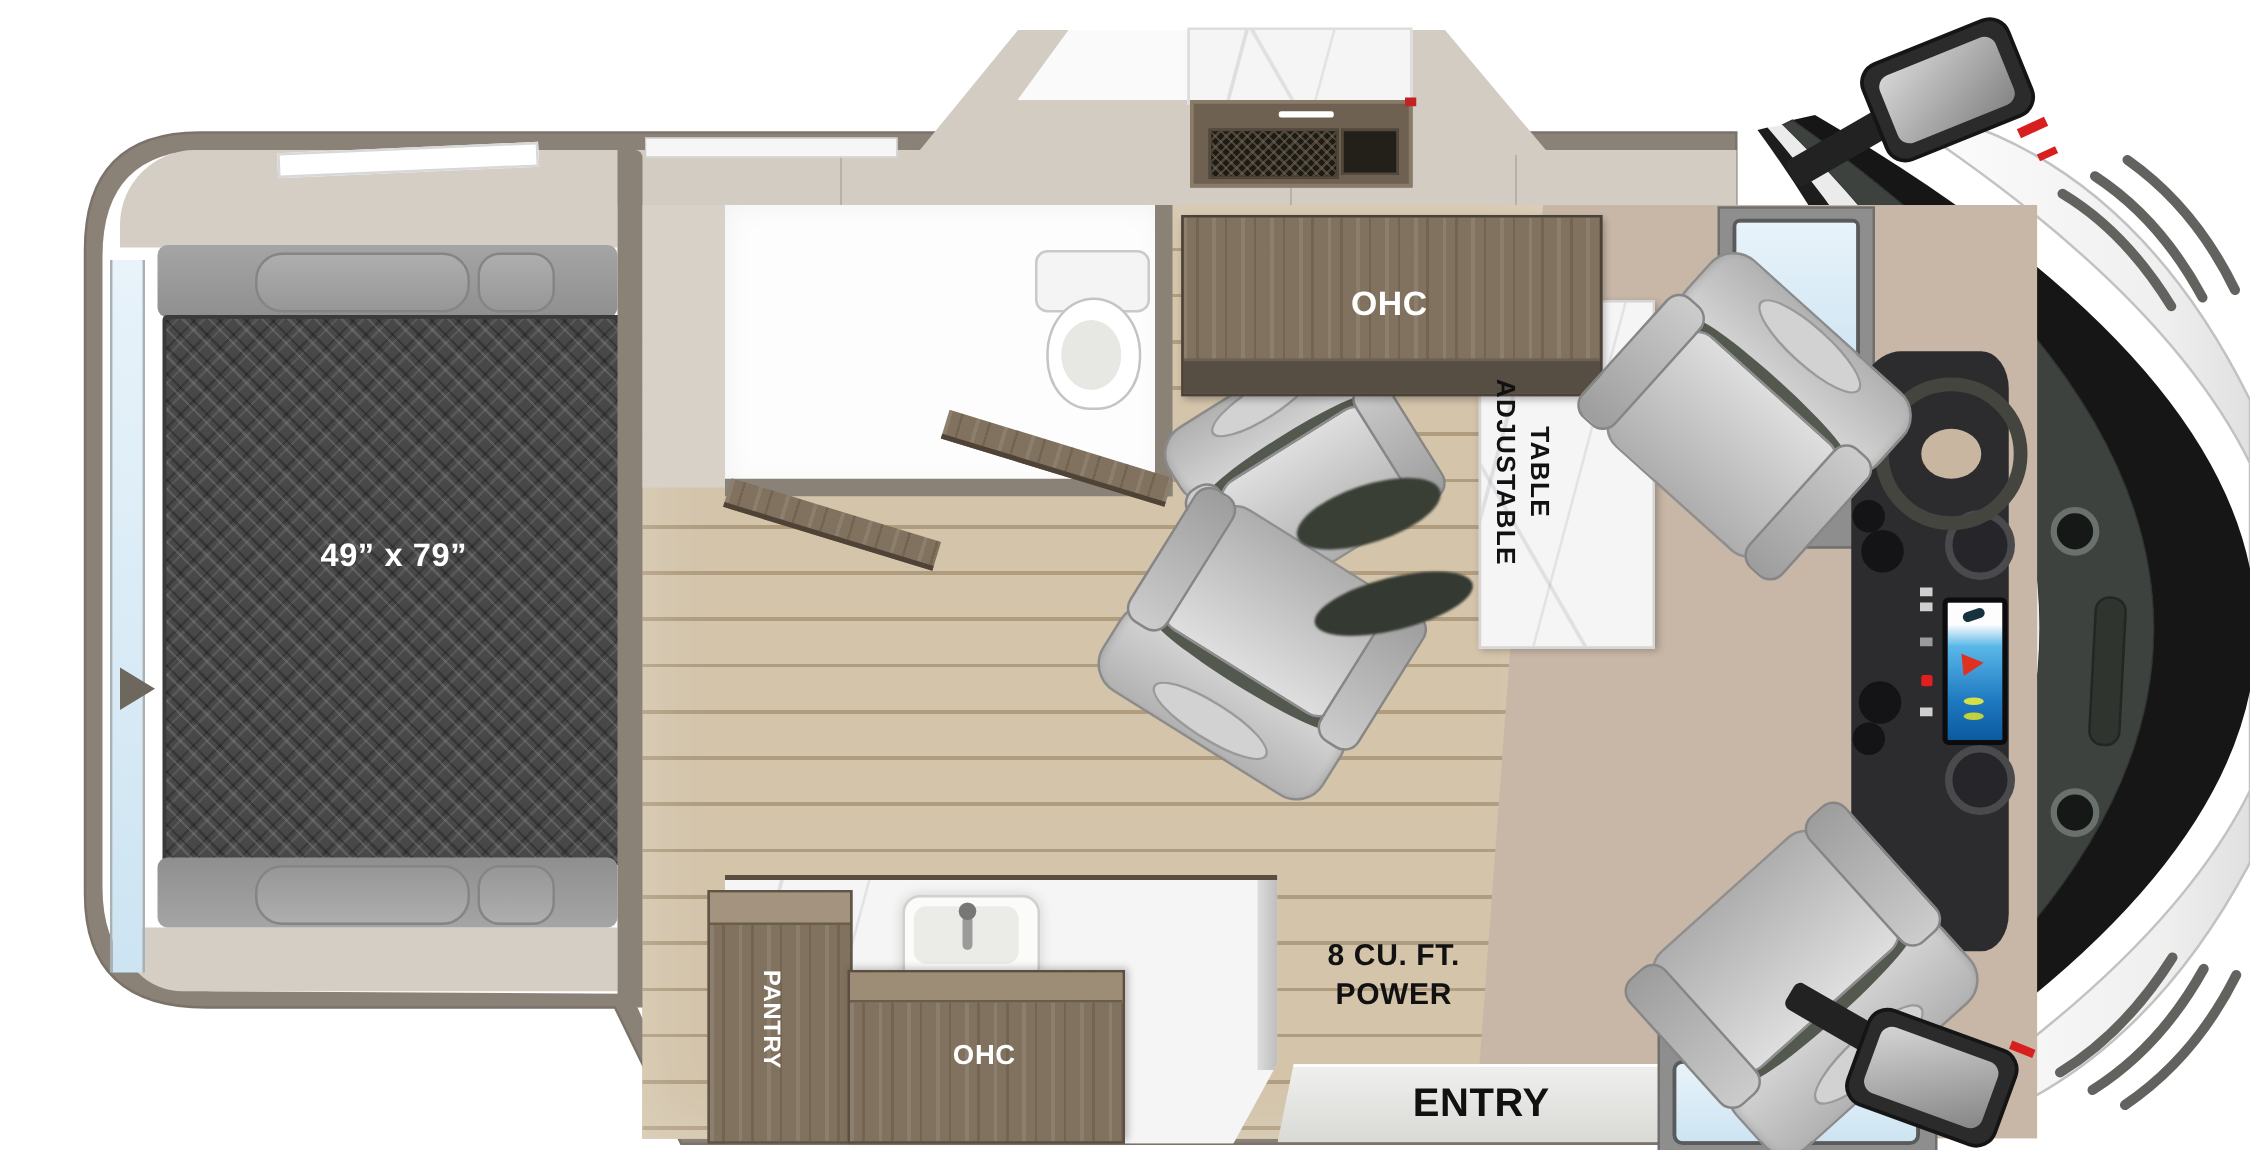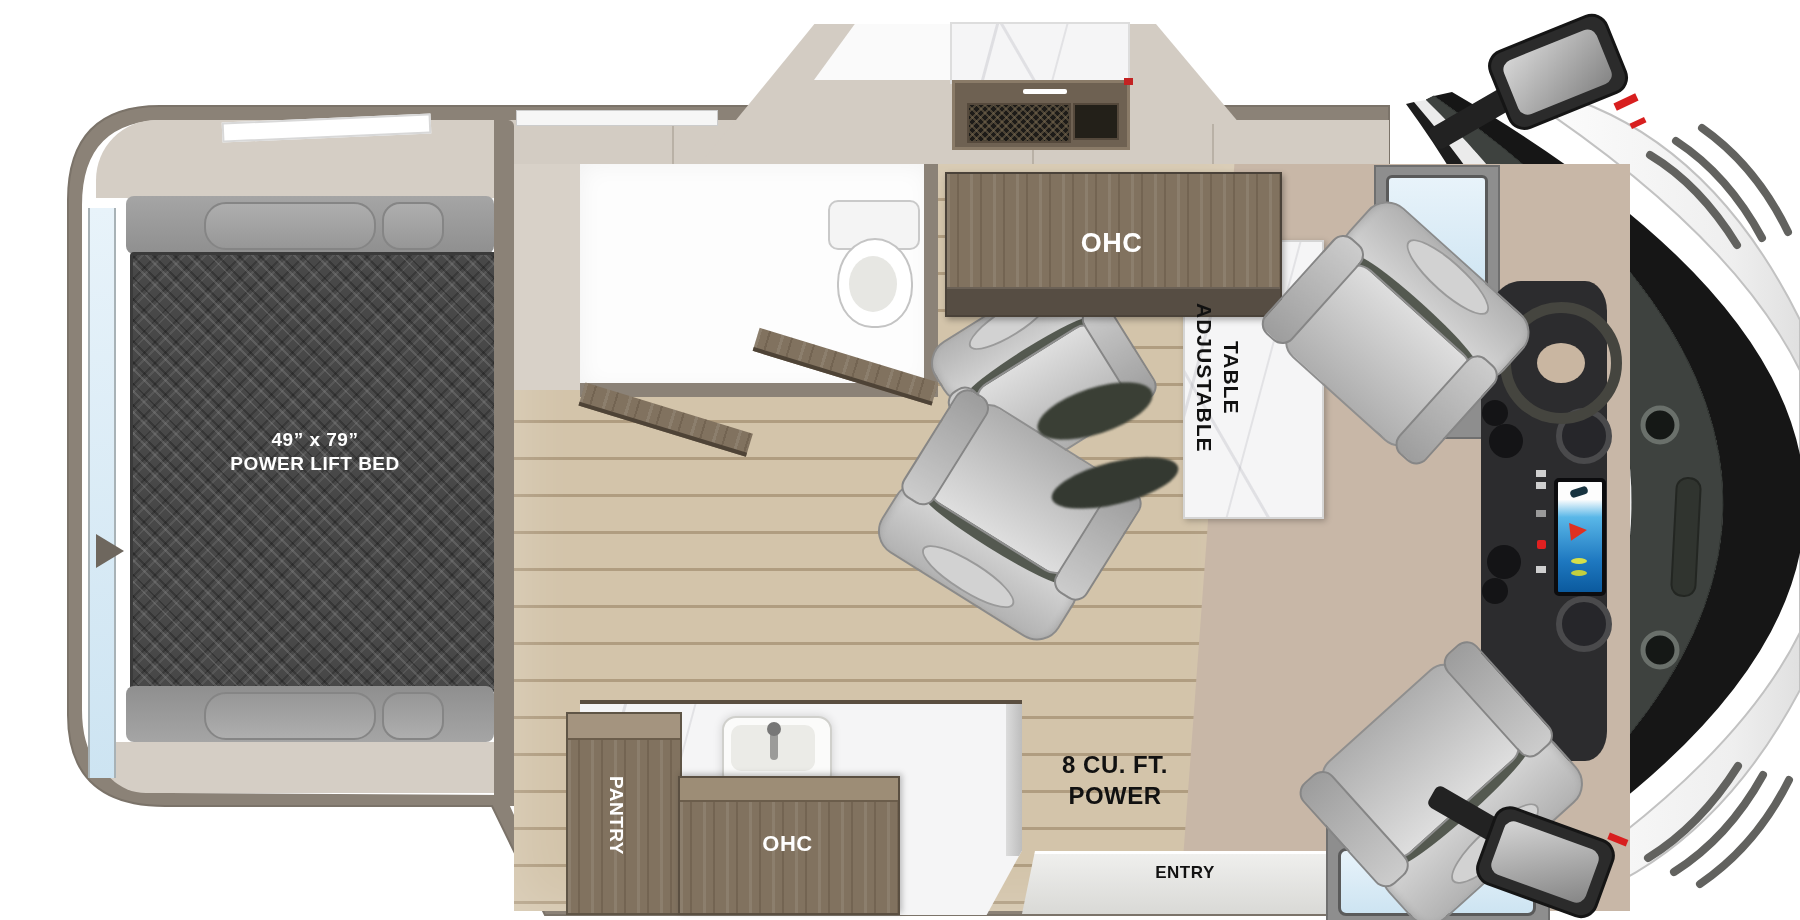--- a/index.html
+++ b/index.html
@@ -245,30 +245,29 @@
     <g>
       <rect x="1430" y="790" width="145" height="24" rx="6" fill="#222222" transform="rotate(30 1445 802)"></rect>
       <g transform="rotate(20 1545 862)">
         <rect x="1483" y="822" width="125" height="80" rx="16" fill="#2b2b2b" stroke="#151515" stroke-width="3"></rect>
         <rect x="1495" y="834" width="100" height="56" rx="10" fill="url(#gMirror)"></rect>
       </g>
       <rect x="1608" y="836" width="20" height="7" fill="#d81f1f" transform="rotate(22 1618 839)"></rect>
     </g>
   </svg>
 
-  <div class="lbl white" style="left:150px;top:428px;width:330px;font-size:19px;">
+  <div class="lbl white" style="left:150px;top:428px;width:330px;font-size:26px;">
     <span style="display:block">49” x 79”</span>
-    <span style="display:block">POWER LIFT BED</span>
   </div>
   <div class="lbl white" style="left:945px;top:226px;width:333px;font-size:27px;">OHC</div>
   <div class="lbl black vtext" style="left:1190px;top:258px;width:124px;height:240px;font-size:21px;letter-spacing:1px;">
     <span>ADJUSTABLE</span>
     <span>TABLE</span>
   </div>
   <div class="lbl white vtext" style="left:604px;top:730px;width:36px;height:170px;font-size:19px;">PANTRY</div>
   <div class="lbl white" style="left:690px;top:830px;width:195px;font-size:22px;">OHC</div>
   <div class="lbl black" style="left:1030px;top:750px;width:170px;font-size:24px;">
     <span style="display:block">8 CU. FT.</span>
     <span style="display:block">POWER</span>
   </div>
-  <div class="lbl black" style="left:1090px;top:862px;width:190px;font-size:17px;">ENTRY</div>
+  <div class="lbl black" style="left:1090px;top:862px;width:190px;font-size:32px;">ENTRY</div>
 
 </div>
 
 </body></html>

